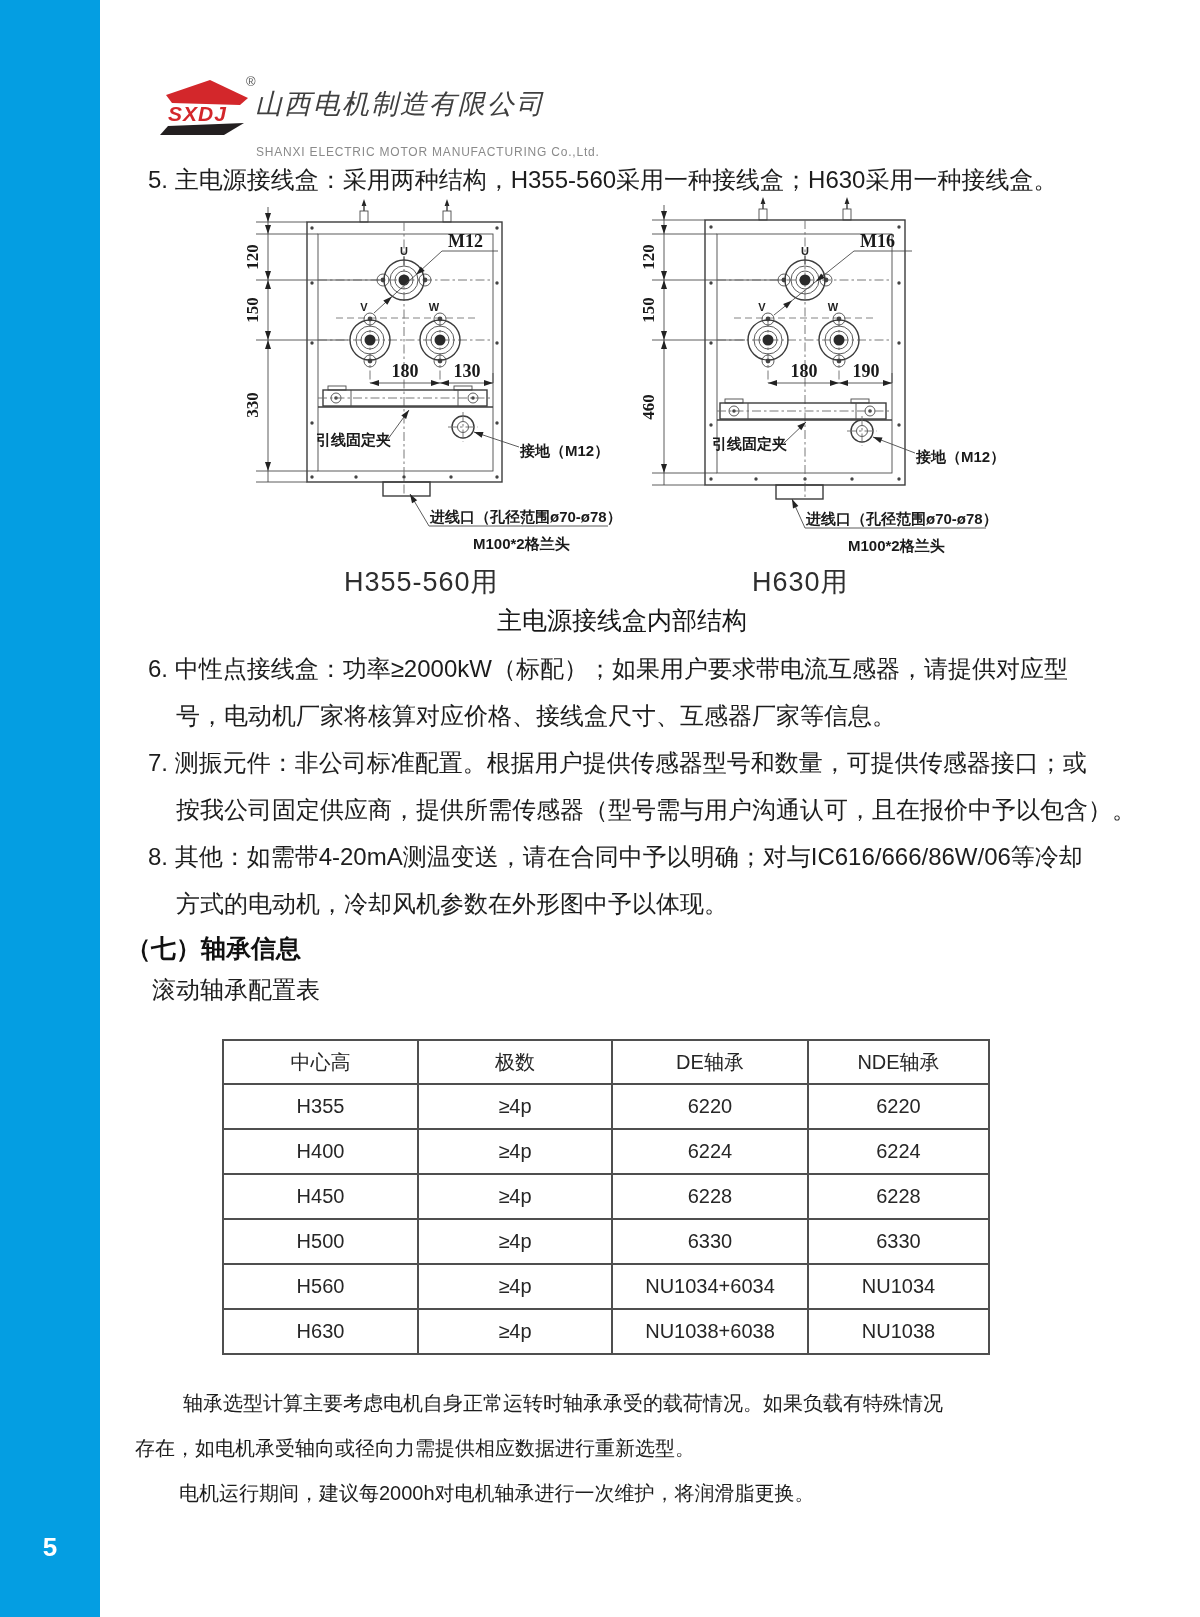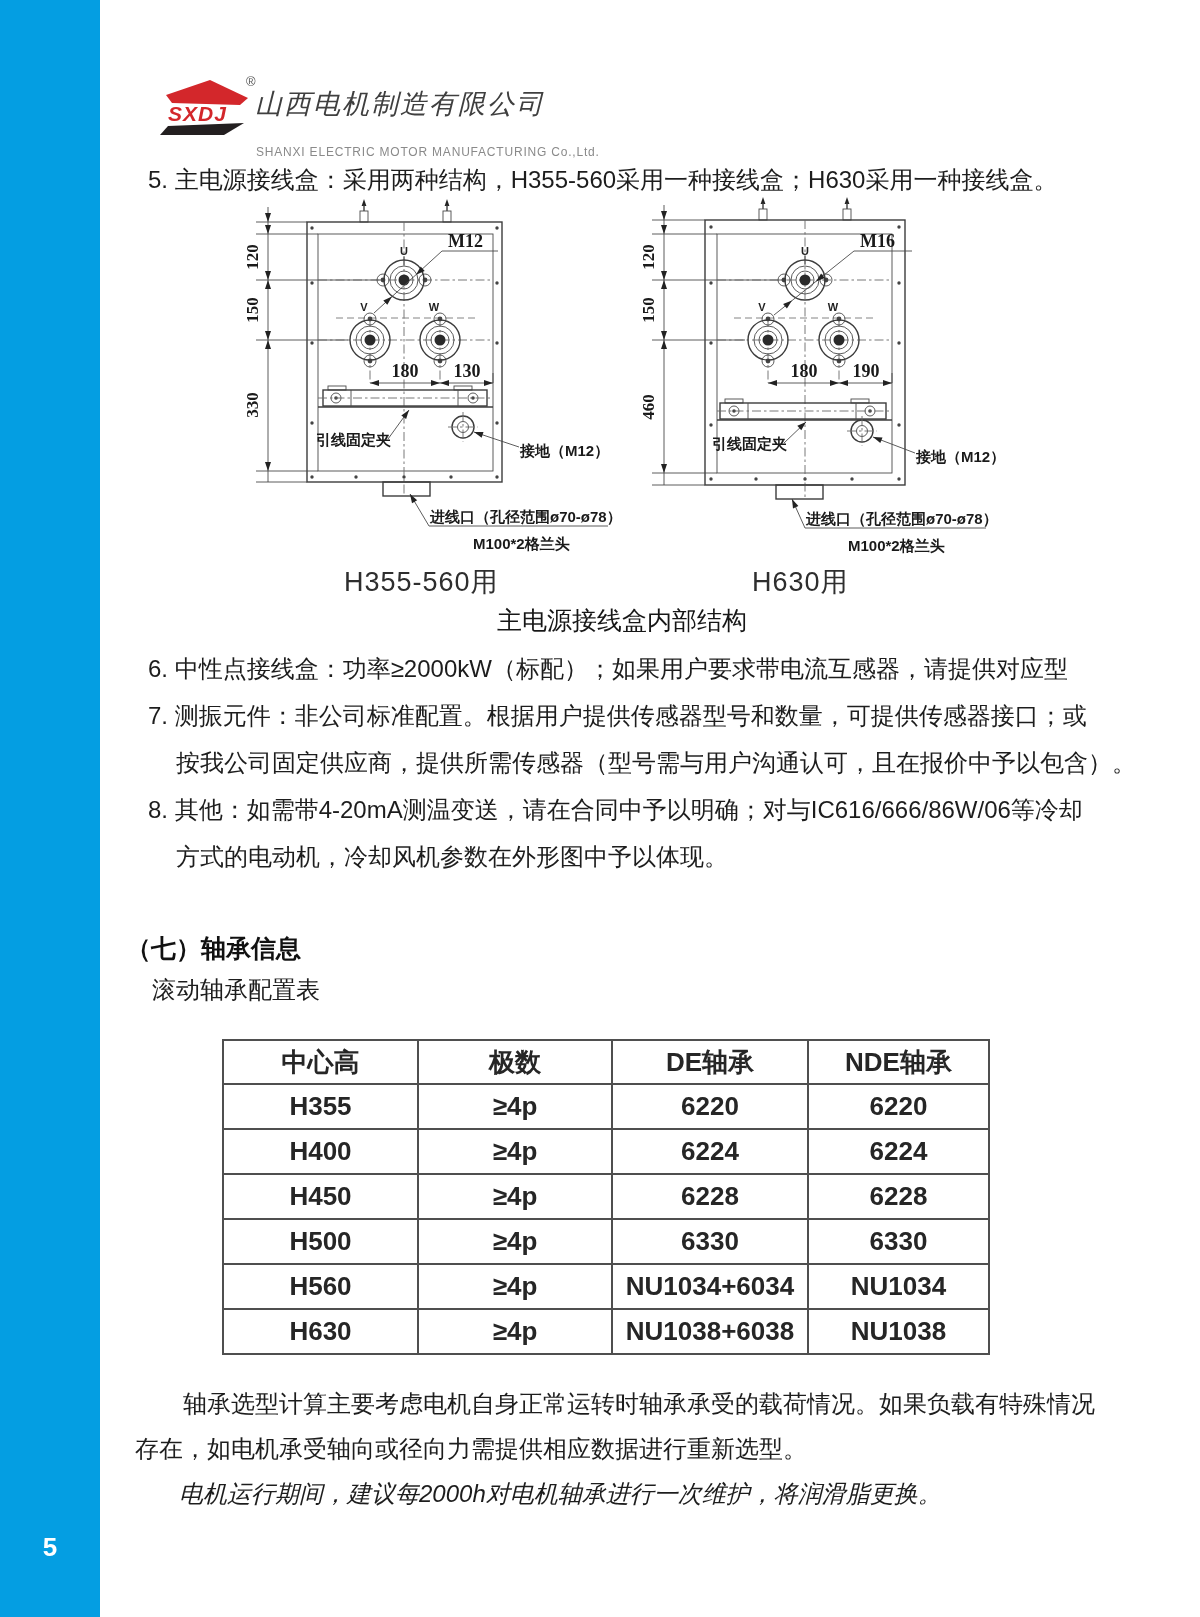--- a/index.html
+++ b/index.html
@@ -37,27 +37,27 @@
   .arr{fill:#222;stroke:none;}
   .mark{fill:#444;stroke:none;}
   .dimtxt{font:600 18px "Liberation Serif","DejaVu Serif",serif;fill:#1a1a1a;}
   .dimv{font:600 17px "Liberation Serif","DejaVu Serif",serif;fill:#1a1a1a;}
   .cadlbl{font:700 15px "Liberation Sans","DejaVu Sans",sans-serif;fill:#1a1a1a;}
   .cadsm{font:600 11px "Liberation Sans","DejaVu Sans",sans-serif;fill:#222;}
   .boltfill{fill:#2a2a2a;stroke:none;}
   
   #bearing-table{position:absolute;left:222px;top:1039px;border-collapse:collapse;table-layout:fixed;}
   #bearing-table td,#bearing-table th{border:2px solid #4f4f4f;text-align:center;vertical-align:middle;
-      font-size:26px;font-weight:700;color:#262626;padding:0;}
+      font-size:20px;font-weight:400;color:#262626;padding:0;}
   #bearing-table th{height:42px;}
   #bearing-table td{height:43px;}
   
-  #notes{position:absolute;left:135px;top:1381px;font-size:24px;line-height:45px;color:#1d1d1d;white-space:nowrap;}
+  #notes{position:absolute;left:135px;top:1381px;font-size:20px;line-height:45px;color:#1d1d1d;white-space:nowrap;}
   .ind2{padding-left:48px;}
-  .ind1{padding-left:44px;font-style:italic;}
+  .ind1{padding-left:44px;}
 </style>
 </head>
 <body>
 
 <div id="page">
 
   <div id="sidebar"></div>
   <div id="page-num">5</div>
 
   <div id="logo">
@@ -357,20 +357,21 @@
     <text class="cadlbl" x="190" y="331">进线口（孔径范围ø70-ø78）</text>
     <text class="cadlbl" x="232" y="358">M100*2格兰头</text>
   </svg>
 
   <div id="cap1" class="diag-cap">H355-560用</div>
   <div id="cap2" class="diag-cap">H630用</div>
   <div id="main-cap">主电源接线盒内部结构</div>
 
   <div id="items678" class="bodytext">
     <div>6. 中性点接线盒：功率≥2000kW（标配）；如果用户要求带电流互感器，请提供对应型</div>
+    <div class="cont">号，电动机厂家将核算对应价格、接线盒尺寸、互感器厂家等信息。</div>
     <div>7. 测振元件：非公司标准配置。根据用户提供传感器型号和数量，可提供传感器接口；或</div>
     <div class="cont">按我公司固定供应商，提供所需传感器（型号需与用户沟通认可，且在报价中予以包含）。</div>
     <div>8. 其他：如需带4-20mA测温变送，请在合同中予以明确；对与IC616/666/86W/06等冷却</div>
     <div class="cont">方式的电动机，冷却风机参数在外形图中予以体现。</div>
   </div>
 
   <div id="sec-head">（七）轴承信息</div>
   <div id="tbl-title">滚动轴承配置表</div>
 
   <table id="bearing-table">

